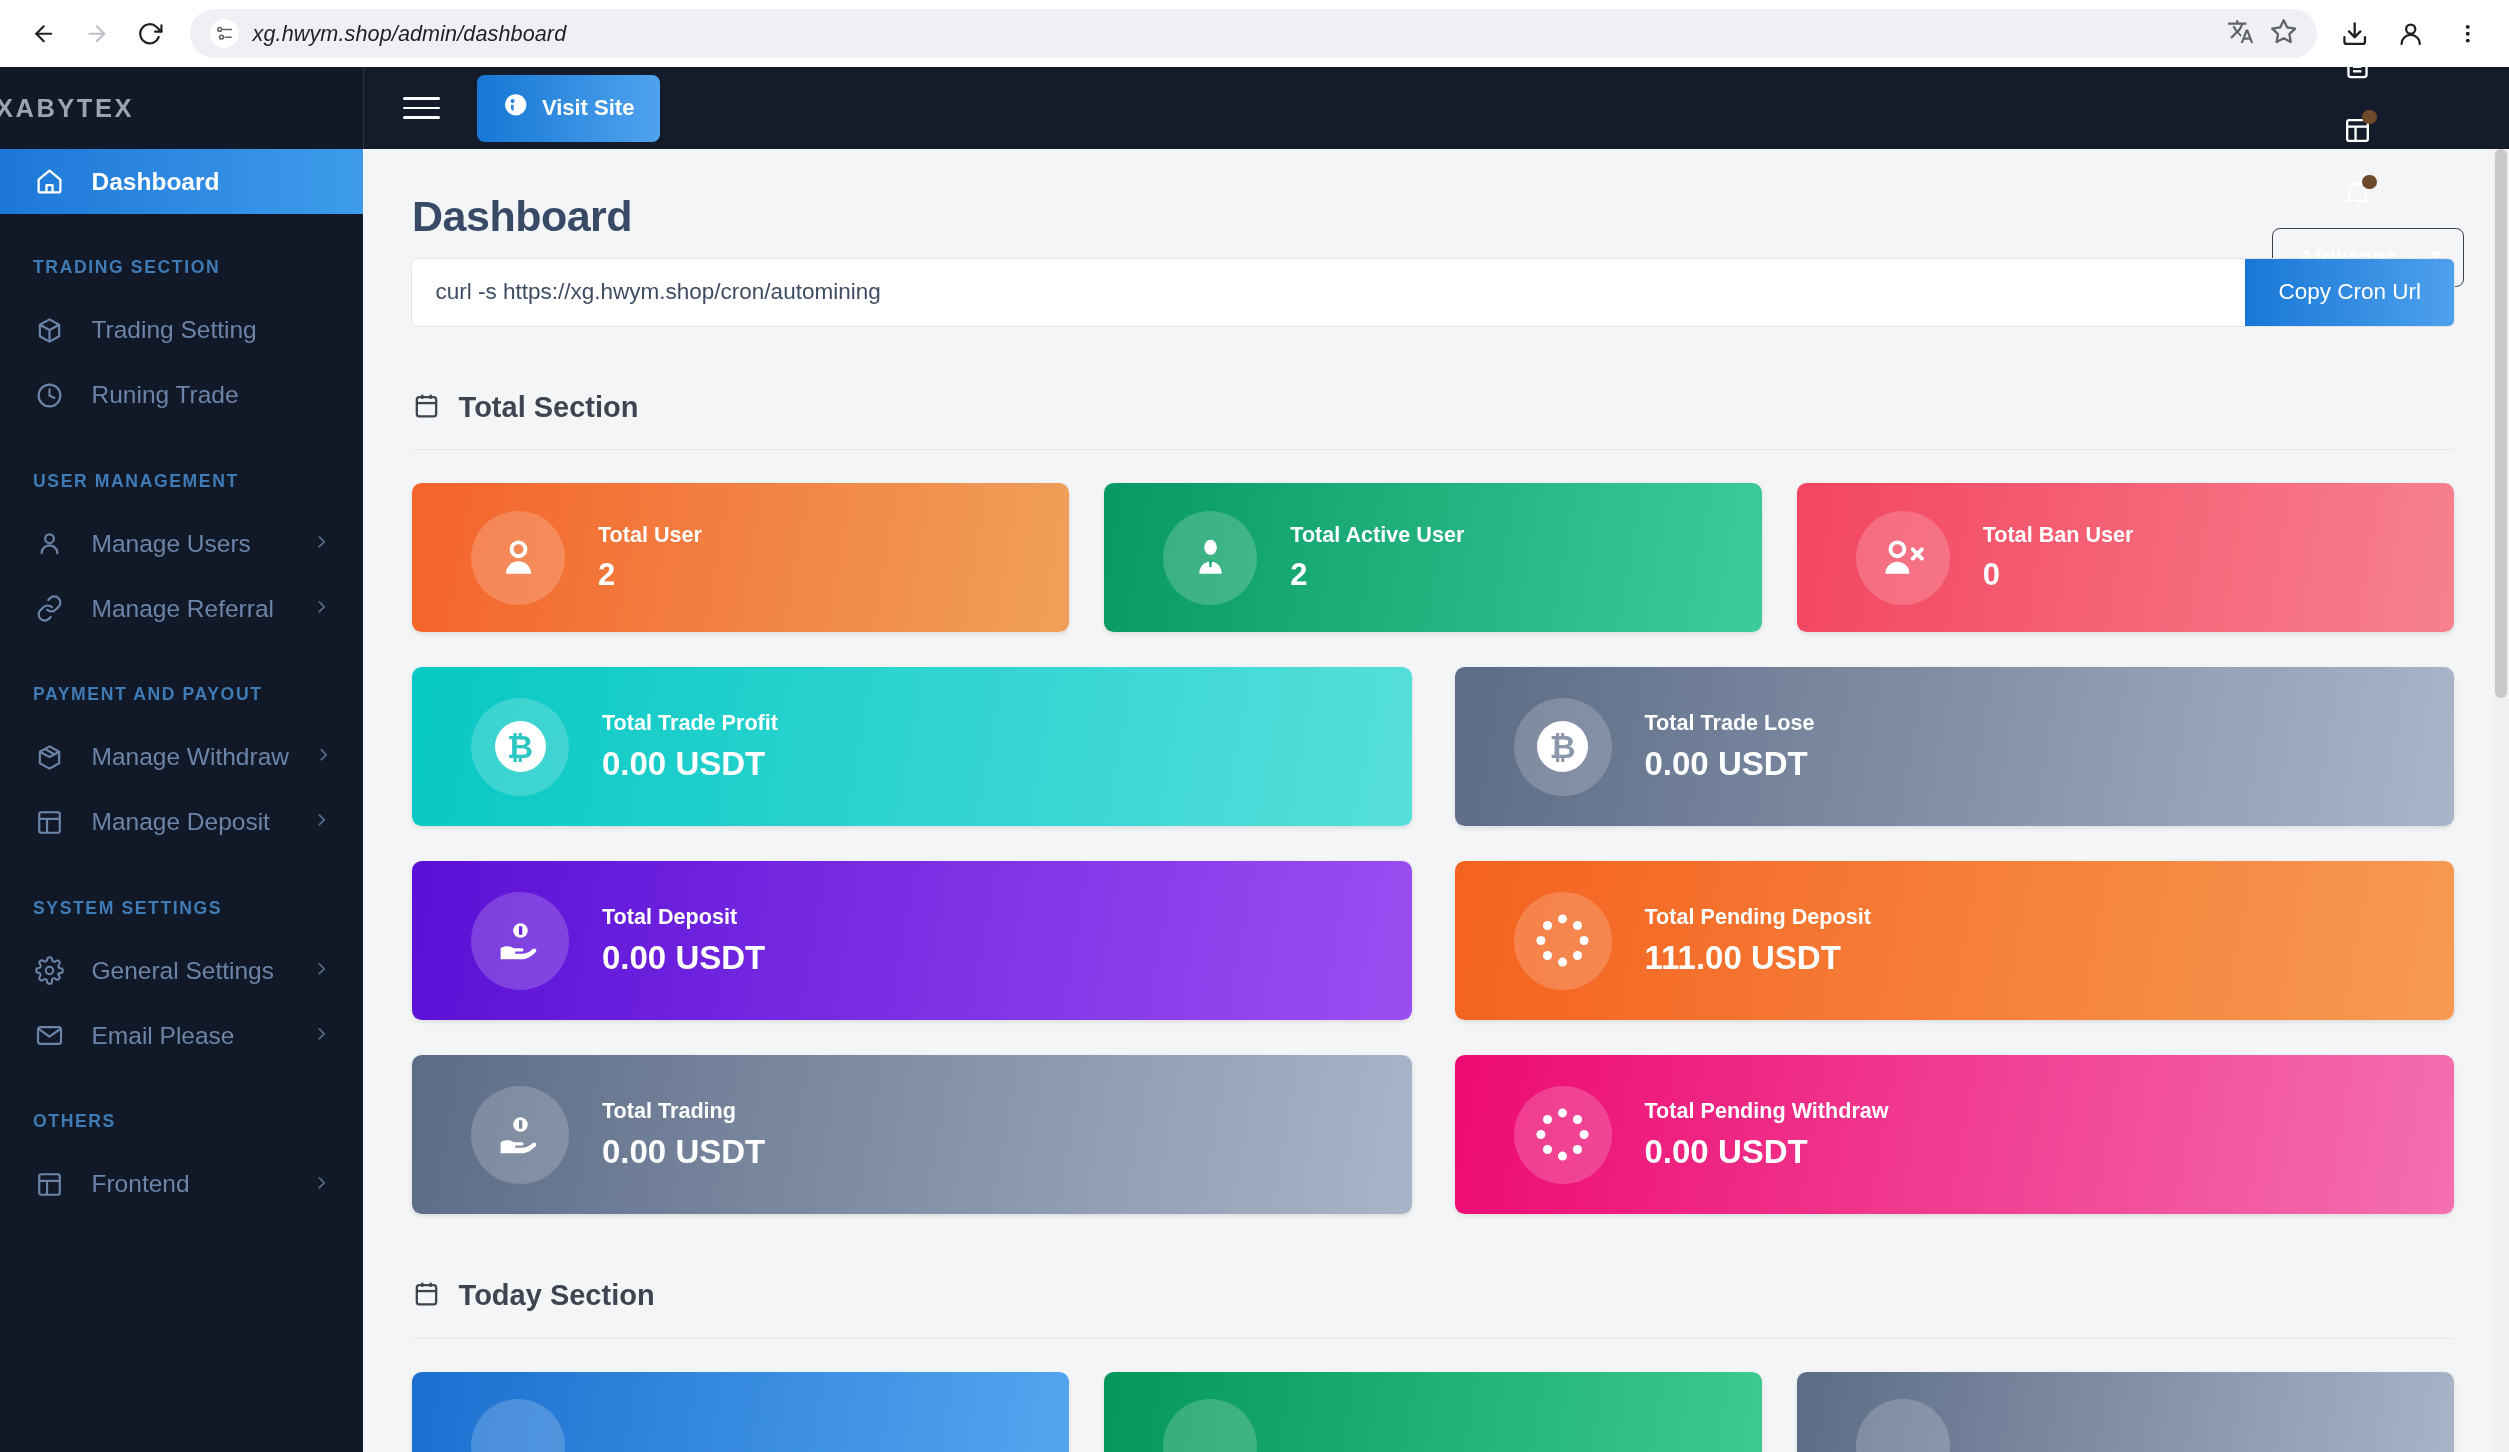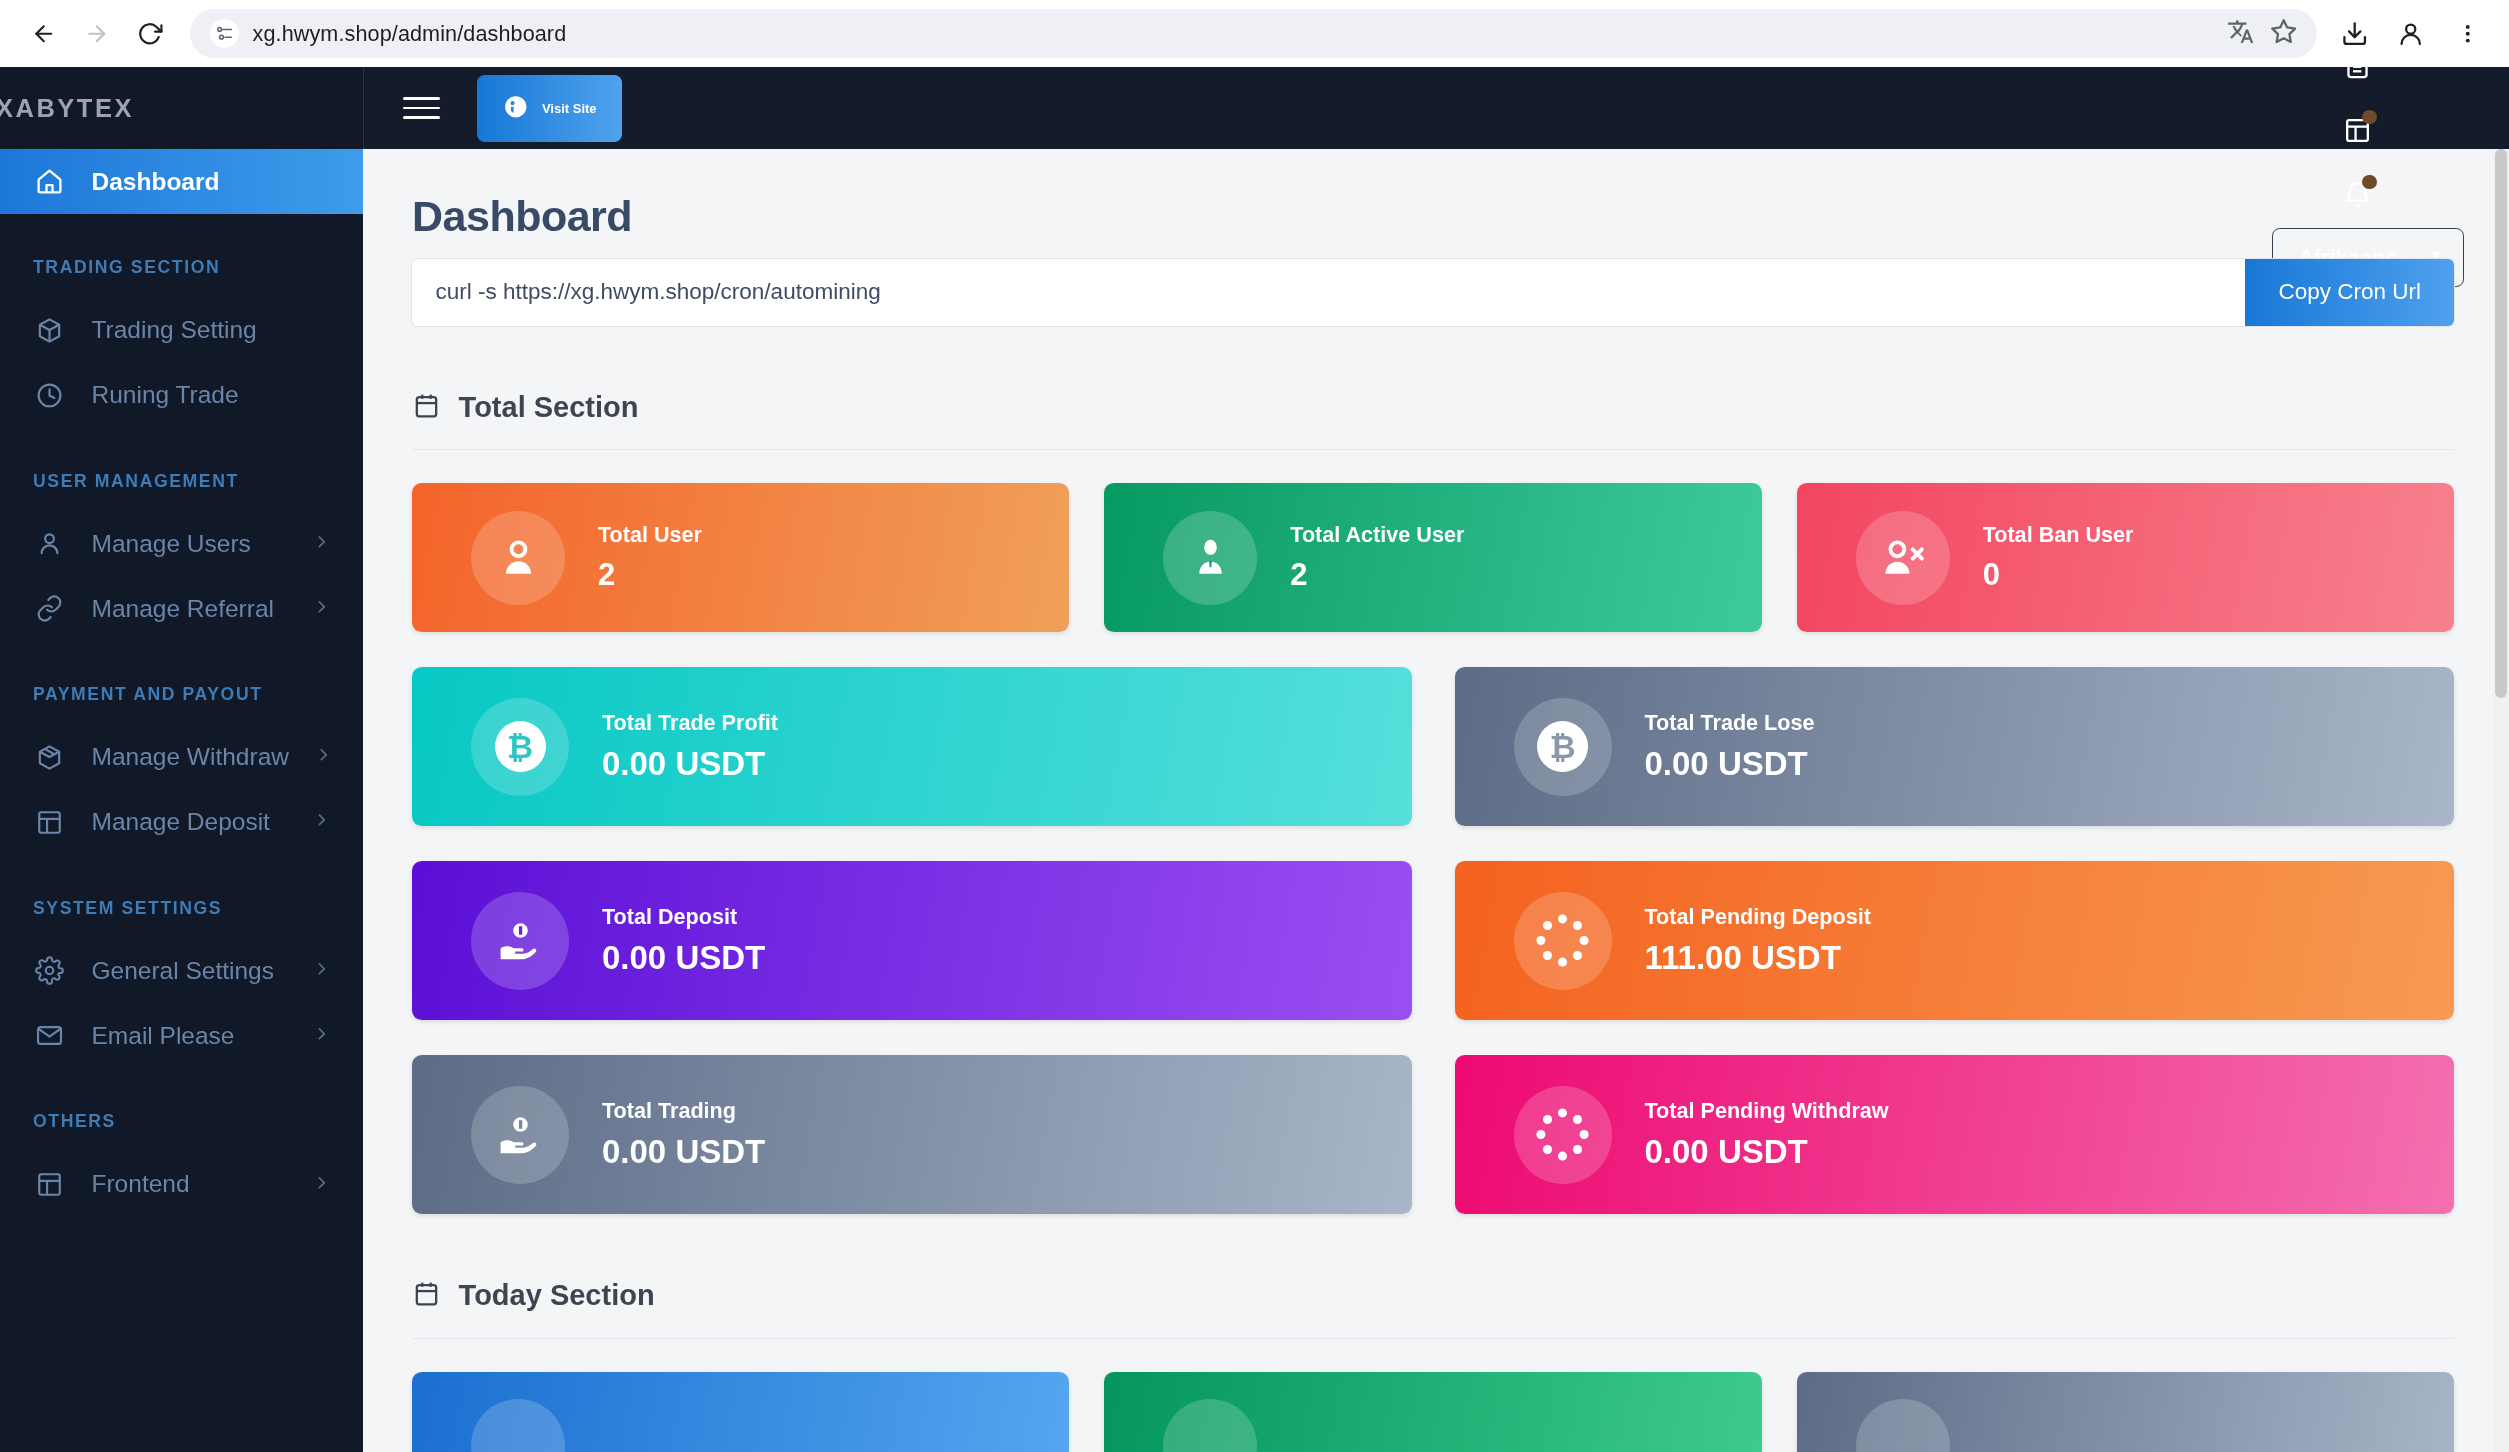--- a/index.html
+++ b/index.html
@@ -17,21 +17,21 @@
   }
   .nav-btn {
     width: 53px; height: 53px; border-radius: 50%;
     display: flex; align-items: center; justify-content: center;
     color: #1f1f1f; flex: 0 0 auto;
   }
   .nav-btn.disabled { color: #bdc1c6; }
   .omnibox {
     flex: 1 1 auto; height: 49px; margin-left: 13.7px; margin-right: 13.7px;
     background: #eef0f6; border-radius: 24.5px;
-    display: flex; align-items: center; padding: 0 19.6px; gap: 13.7px;
+    display: flex; align-items: center; padding: 0 19.6px; gap: 13.7px; font-style: italic;
   }
   .omni-icon {
     width: 29px; height: 29px; background: #ffffff; border-radius: 50%;
     display: flex; align-items: center; justify-content: center; flex: 0 0 auto;
   }
   .omni-url {
     font-size: 21.6px; color: #1f1f1f; letter-spacing: 0.1px;
     font-family: "Liberation Sans", sans-serif; white-space: nowrap;
   }
   .omni-right { display: flex; align-items: center; gap: 15.7px; margin-left: auto; }
@@ -84,21 +84,21 @@
     display: flex; align-items: center; padding: 0 45px 0 27.4px; gap: 0;
     border-left: 1px solid #2a3140;
   }
   .hamburger { width: 37px; display: flex; flex-direction: column; gap: 6.9px;
                 margin-right: 37px; margin-left: 11.8px; }
   .hamburger span { display:block; height: 2.9px; background: #ffffff; border-radius: 2px; }
   .visit-btn {
     display: flex; align-items: center; gap: 13.7px; height: 67px;
     padding: 0 25.5px; border-radius: 7.8px;
     background: linear-gradient(90deg,#1677d4 0%,#4fa3ee 100%);
-    color: #ffffff; font-size: 13px; font-weight: 700;
+    color: #ffffff; font-size: 22px; font-weight: 700;
   }
   .top-right { margin-left: auto; display: flex; align-items: center; gap: 0; flex-direction: column; }
   .top-icon {
     width: 65px; height: 65px; display: flex; align-items: center;
     justify-content: center; color: #ffffff; position: relative;
   }
   .top-icon .dot {
     position: absolute; top: 11.8px; right: 12.7px;
     width: 14.7px; height: 14.7px; border-radius: 50%; background: #6d4a2a;
   }

